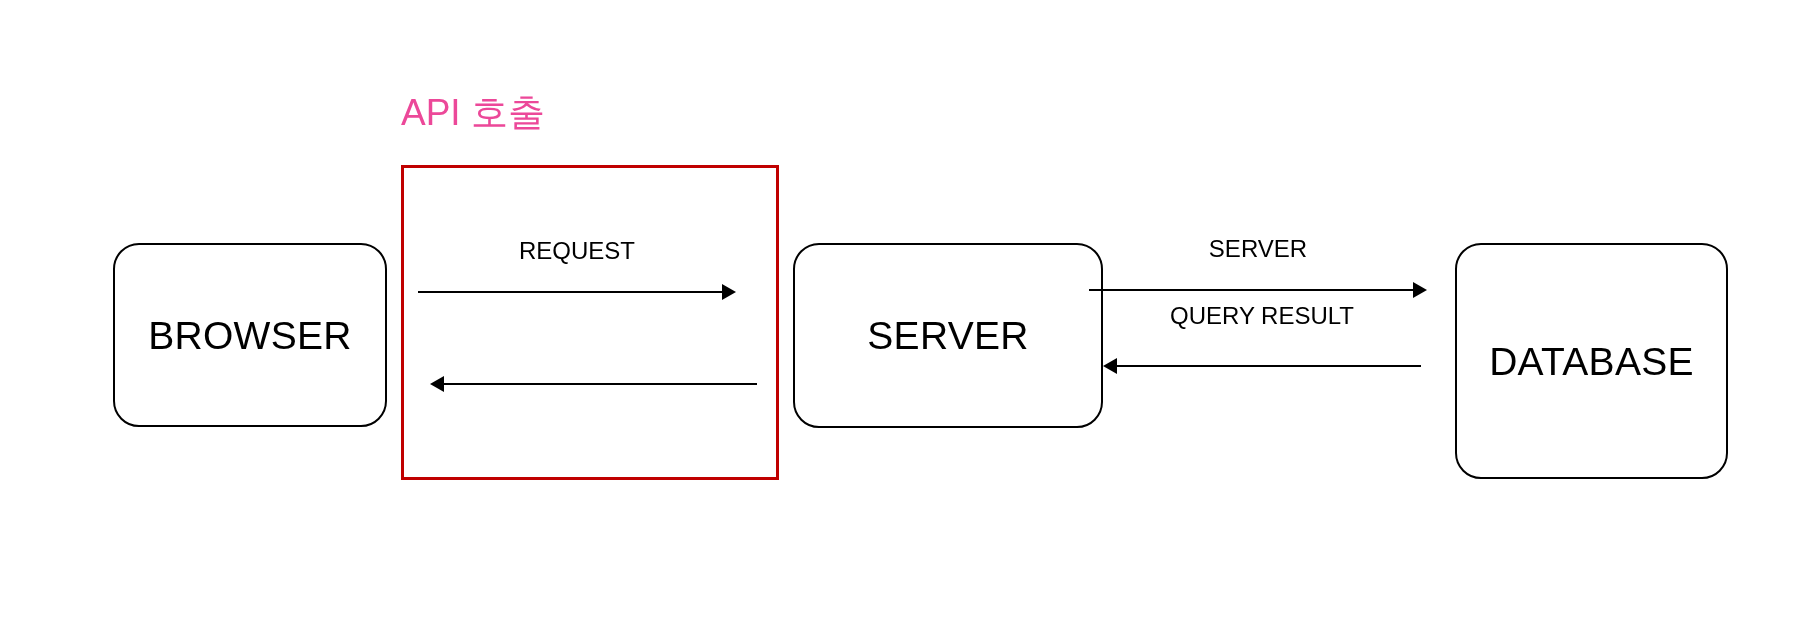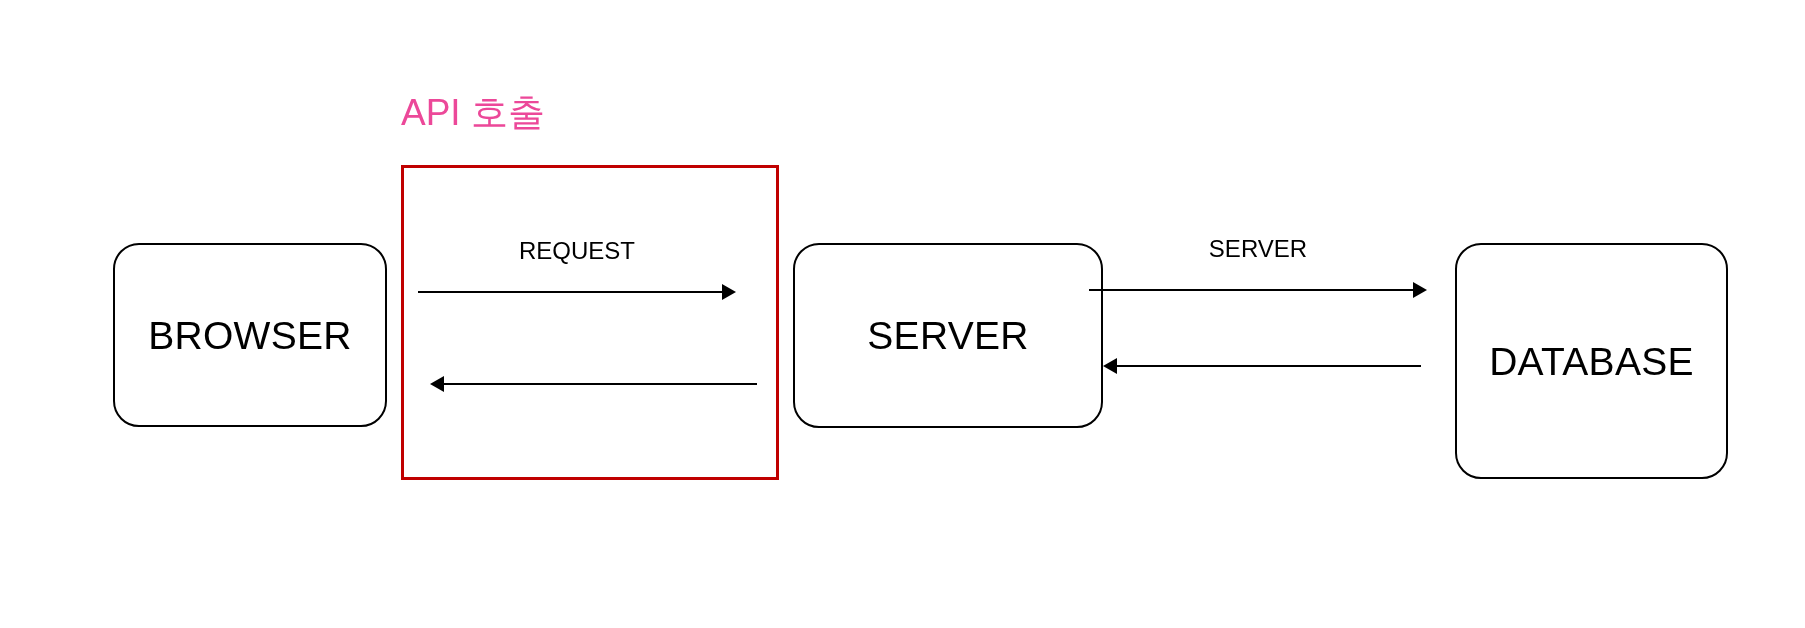--- a/index.html
+++ b/index.html
@@ -125,20 +125,21 @@
   <div class="node" id="node-server">
     <span class="node-label">SERVER</span>
   </div>
 
   <div class="edge-label" id="label-query">SERVER</div>
   <svg class="arrow-svg" id="arrow-query" width="338" height="22" viewBox="0 0 338 22">
     <line class="arrow-line" x1="0" y1="11" x2="324" y2="11"></line>
     <polygon class="arrow-head" points="324,3 338,11 324,19"></polygon>
   </svg>
 
+  <div class="edge-label" id="label-query-result">QUERY RESULT</div>
   <svg class="arrow-svg" id="arrow-query-result" width="318" height="22" viewBox="0 0 318 22">
     <line class="arrow-line" x1="318" y1="11" x2="14" y2="11"></line>
     <polygon class="arrow-head" points="14,3 0,11 14,19"></polygon>
   </svg>
 
   <div class="node" id="node-database">
     <span class="node-label">DATABASE</span>
   </div>
 
 </div>

